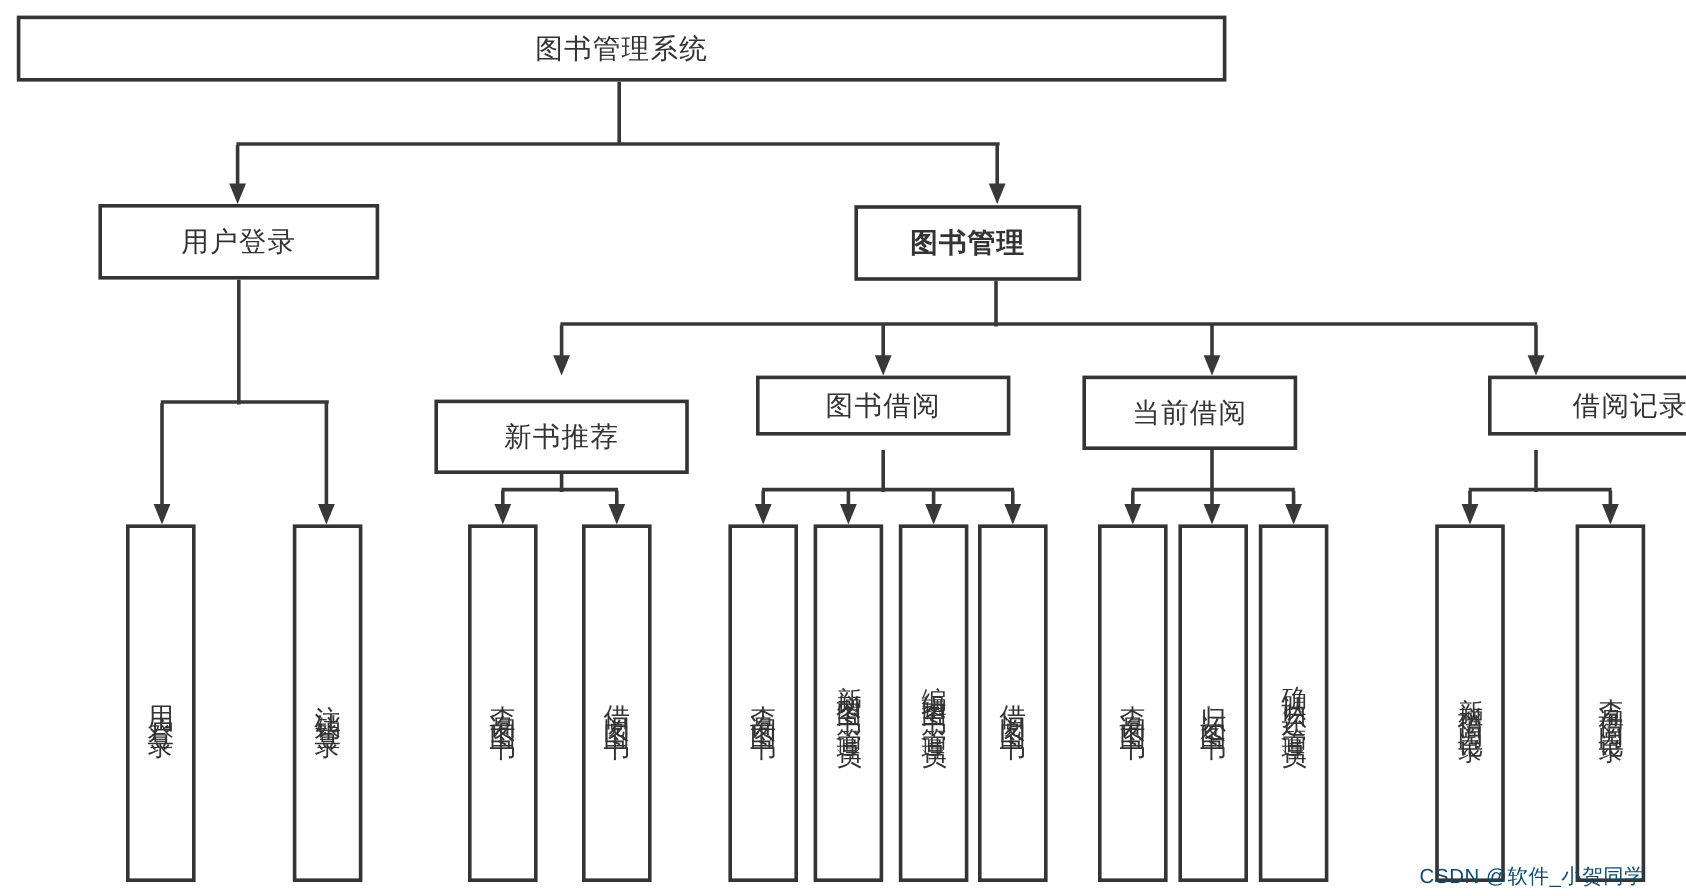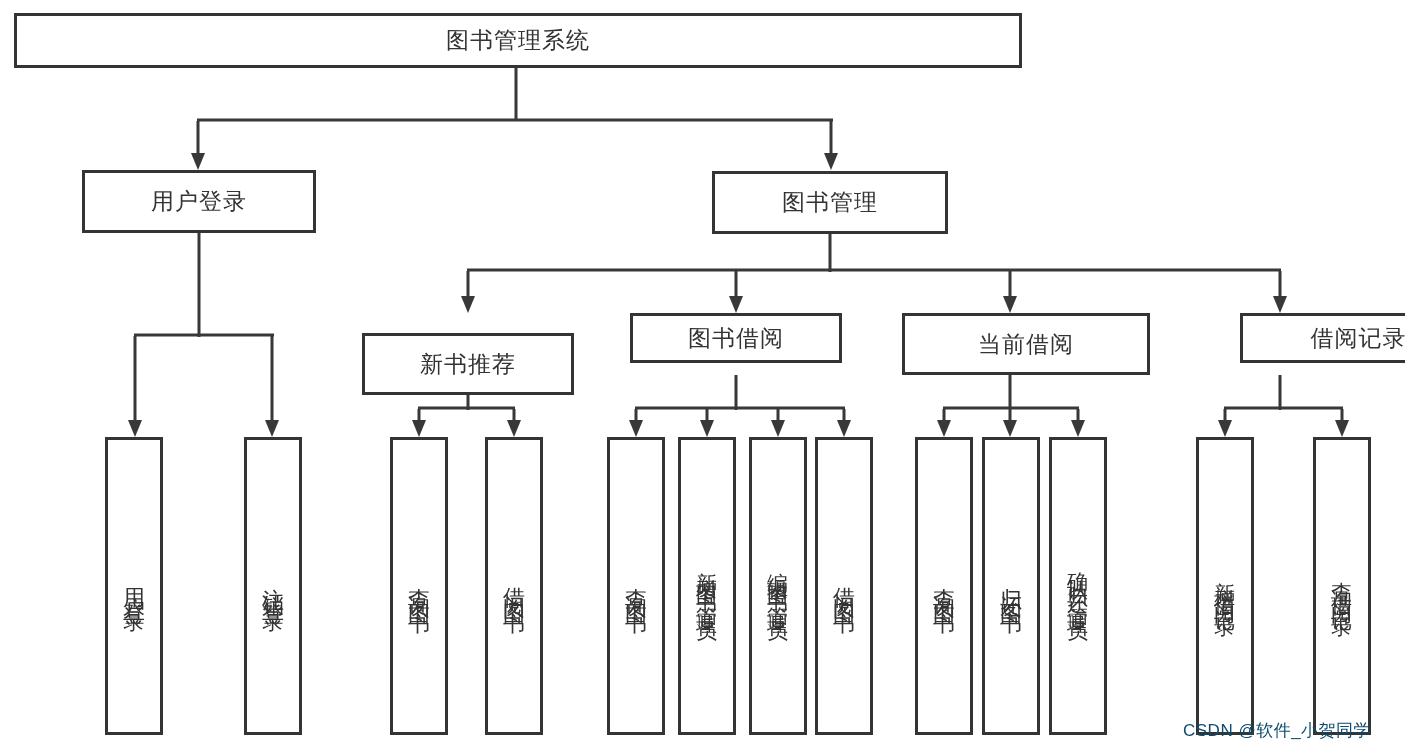--- a/index.html
+++ b/index.html
@@ -100,31 +100,31 @@
     </g>
   </svg>
 
   <div class="box h" style="left:14px;top:13px;width:1008px;height:55px;">
     <span class="label">图书管理系统</span>
   </div>
 
   <div class="box h" style="left:82px;top:170px;width:234px;height:63px;">
     <span class="label">用户登录</span>
   </div>
-  <div class="box h" style="left:712px;top:171px;width:236px;height:63px;">
+  <div class="box h" style="left:712px;top:171px;width:189px;height:63px;font-weight:bold;">
     <span class="label">图书管理</span>
   </div>
 
   <div class="box h" style="left:362px;top:313px;width:212px;height:62px;margin-top:20px;">
     <span class="label">新书推荐</span>
   </div>
   <div class="box h" style="left:630px;top:313px;width:212px;height:50px;">
     <span class="label">图书借阅</span>
   </div>
-  <div class="box h" style="left:902px;top:313px;width:248px;height:62px;align-items:center;">
+  <div class="box h" style="left:902px;top:313px;width:179px;height:62px;align-items:center;">
     <span class="label">当前借阅</span>
   </div>
   <div class="box h" style="left:1240px;top:313px;width:215px;height:50px;padding-left:22px;">
     <span class="label">借阅记录</span>
   </div>
 
   <div class="box leaf" style="left:105px;top:437px;width:58px;height:298px;">
     <span class="label">用户登录</span>
   </div>
   <div class="box leaf" style="left:244px;top:437px;width:58px;height:298px;">

